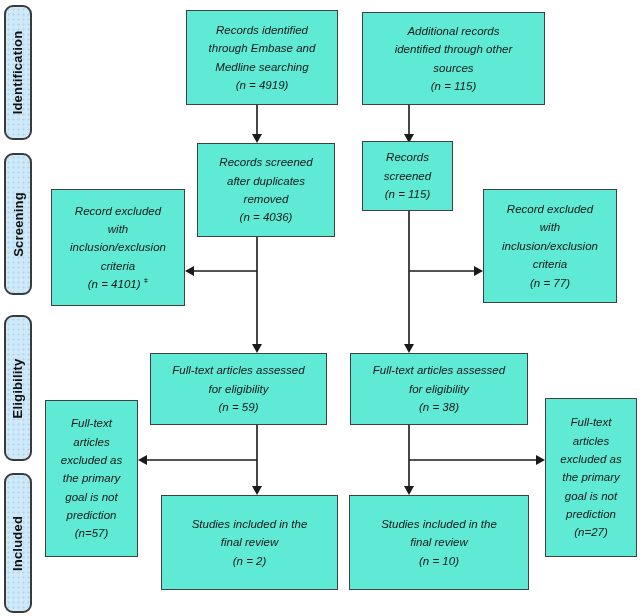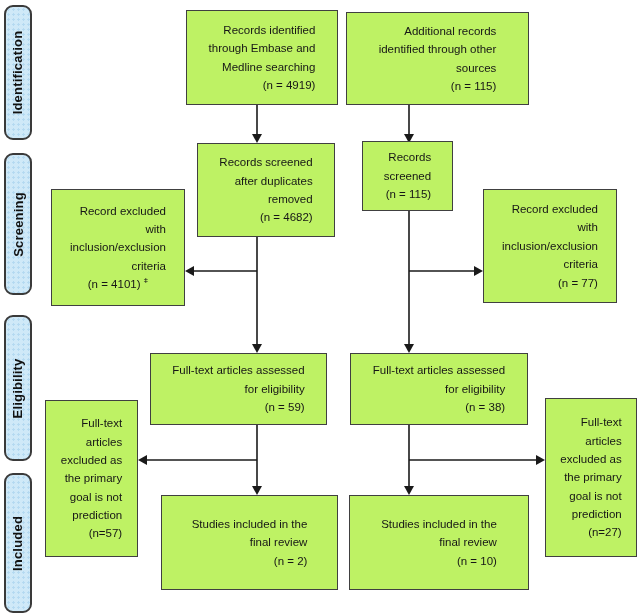--- a/index.html
+++ b/index.html
@@ -44,41 +44,42 @@
     letter-spacing: .2px;
   }
   .stage-identification { left: 4px; top: 5px;   height: 135px; }
   .stage-screening      { left: 4px; top: 153px; height: 142px; }
   .stage-eligibility    { left: 4px; top: 315px; height: 146px; }
   .stage-included       { left: 4px; top: 473px; height: 140px; }
 
   .box {
     position: absolute;
     box-sizing: border-box;
-    background: #bef264;
+    background: #5eead4;
     border: 1.5px solid var(--box-border, #404040);
     display: flex;
     flex-direction: column;
     align-items: center;
     justify-content: center;
-    text-align: right;
+    text-align: center;
     color: #161616;
     font-size: 11.5px;
     line-height: 1.6;
     padding: 2px 4px;
+    font-style: italic;
   }
   .box-text { white-space: pre-line; }
   .fnote {
     font-size: 8px;
     margin-left: 3px;
     vertical-align: super;
   }
 
   .box-identified-main      { left: 186px; top: 10px;  width: 152px; height: 95px; }
-  .box-identified-other     { left: 346px; top: 12px;  width: 183px; height: 93px; }
+  .box-identified-other     { left: 362px; top: 12px;  width: 183px; height: 93px; }
   .box-screened-main        { left: 197px; top: 143px; width: 138px; height: 94px; }
   .box-screened-other       { left: 362px; top: 141px; width: 91px; height: 70px; }
   .box-excluded-screen-main { left: 51px;  top: 189px; width: 134px; height: 117px; }
   .box-excluded-screen-other{ left: 483px; top: 189px; width: 134px; height: 114px; }
   .box-fulltext-main        { left: 150px; top: 353px; width: 177px; height: 72px; }
   .box-fulltext-other       { left: 350px; top: 353px; width: 178px; height: 72px; }
   .box-excluded-ft-main     { left: 45px;  top: 400px; width: 93px;  height: 157px; }
   .box-excluded-ft-other    { left: 545px; top: 398px; width: 92px;  height: 159px; }
   .box-included-main        { left: 161px; top: 495px; width: 177px; height: 95px; }
   .box-included-other       { left: 349px; top: 495px; width: 180px; height: 95px; }
@@ -160,21 +161,21 @@
     <div class="box-text">Additional records
 identified through other
 sources
 (n = 115)</div>
   </div>
 
   <div class="box box-screened-main">
     <div class="box-text">Records screened
 after duplicates
 removed
-(n = 4682)</div>
+(n = 4036)</div>
   </div>
   <div class="box box-screened-other">
     <div class="box-text">Records
 screened
 (n = 115)</div>
   </div>
 
   <div class="box box-excluded-screen-main">
     <div class="box-text">Record excluded
 with

